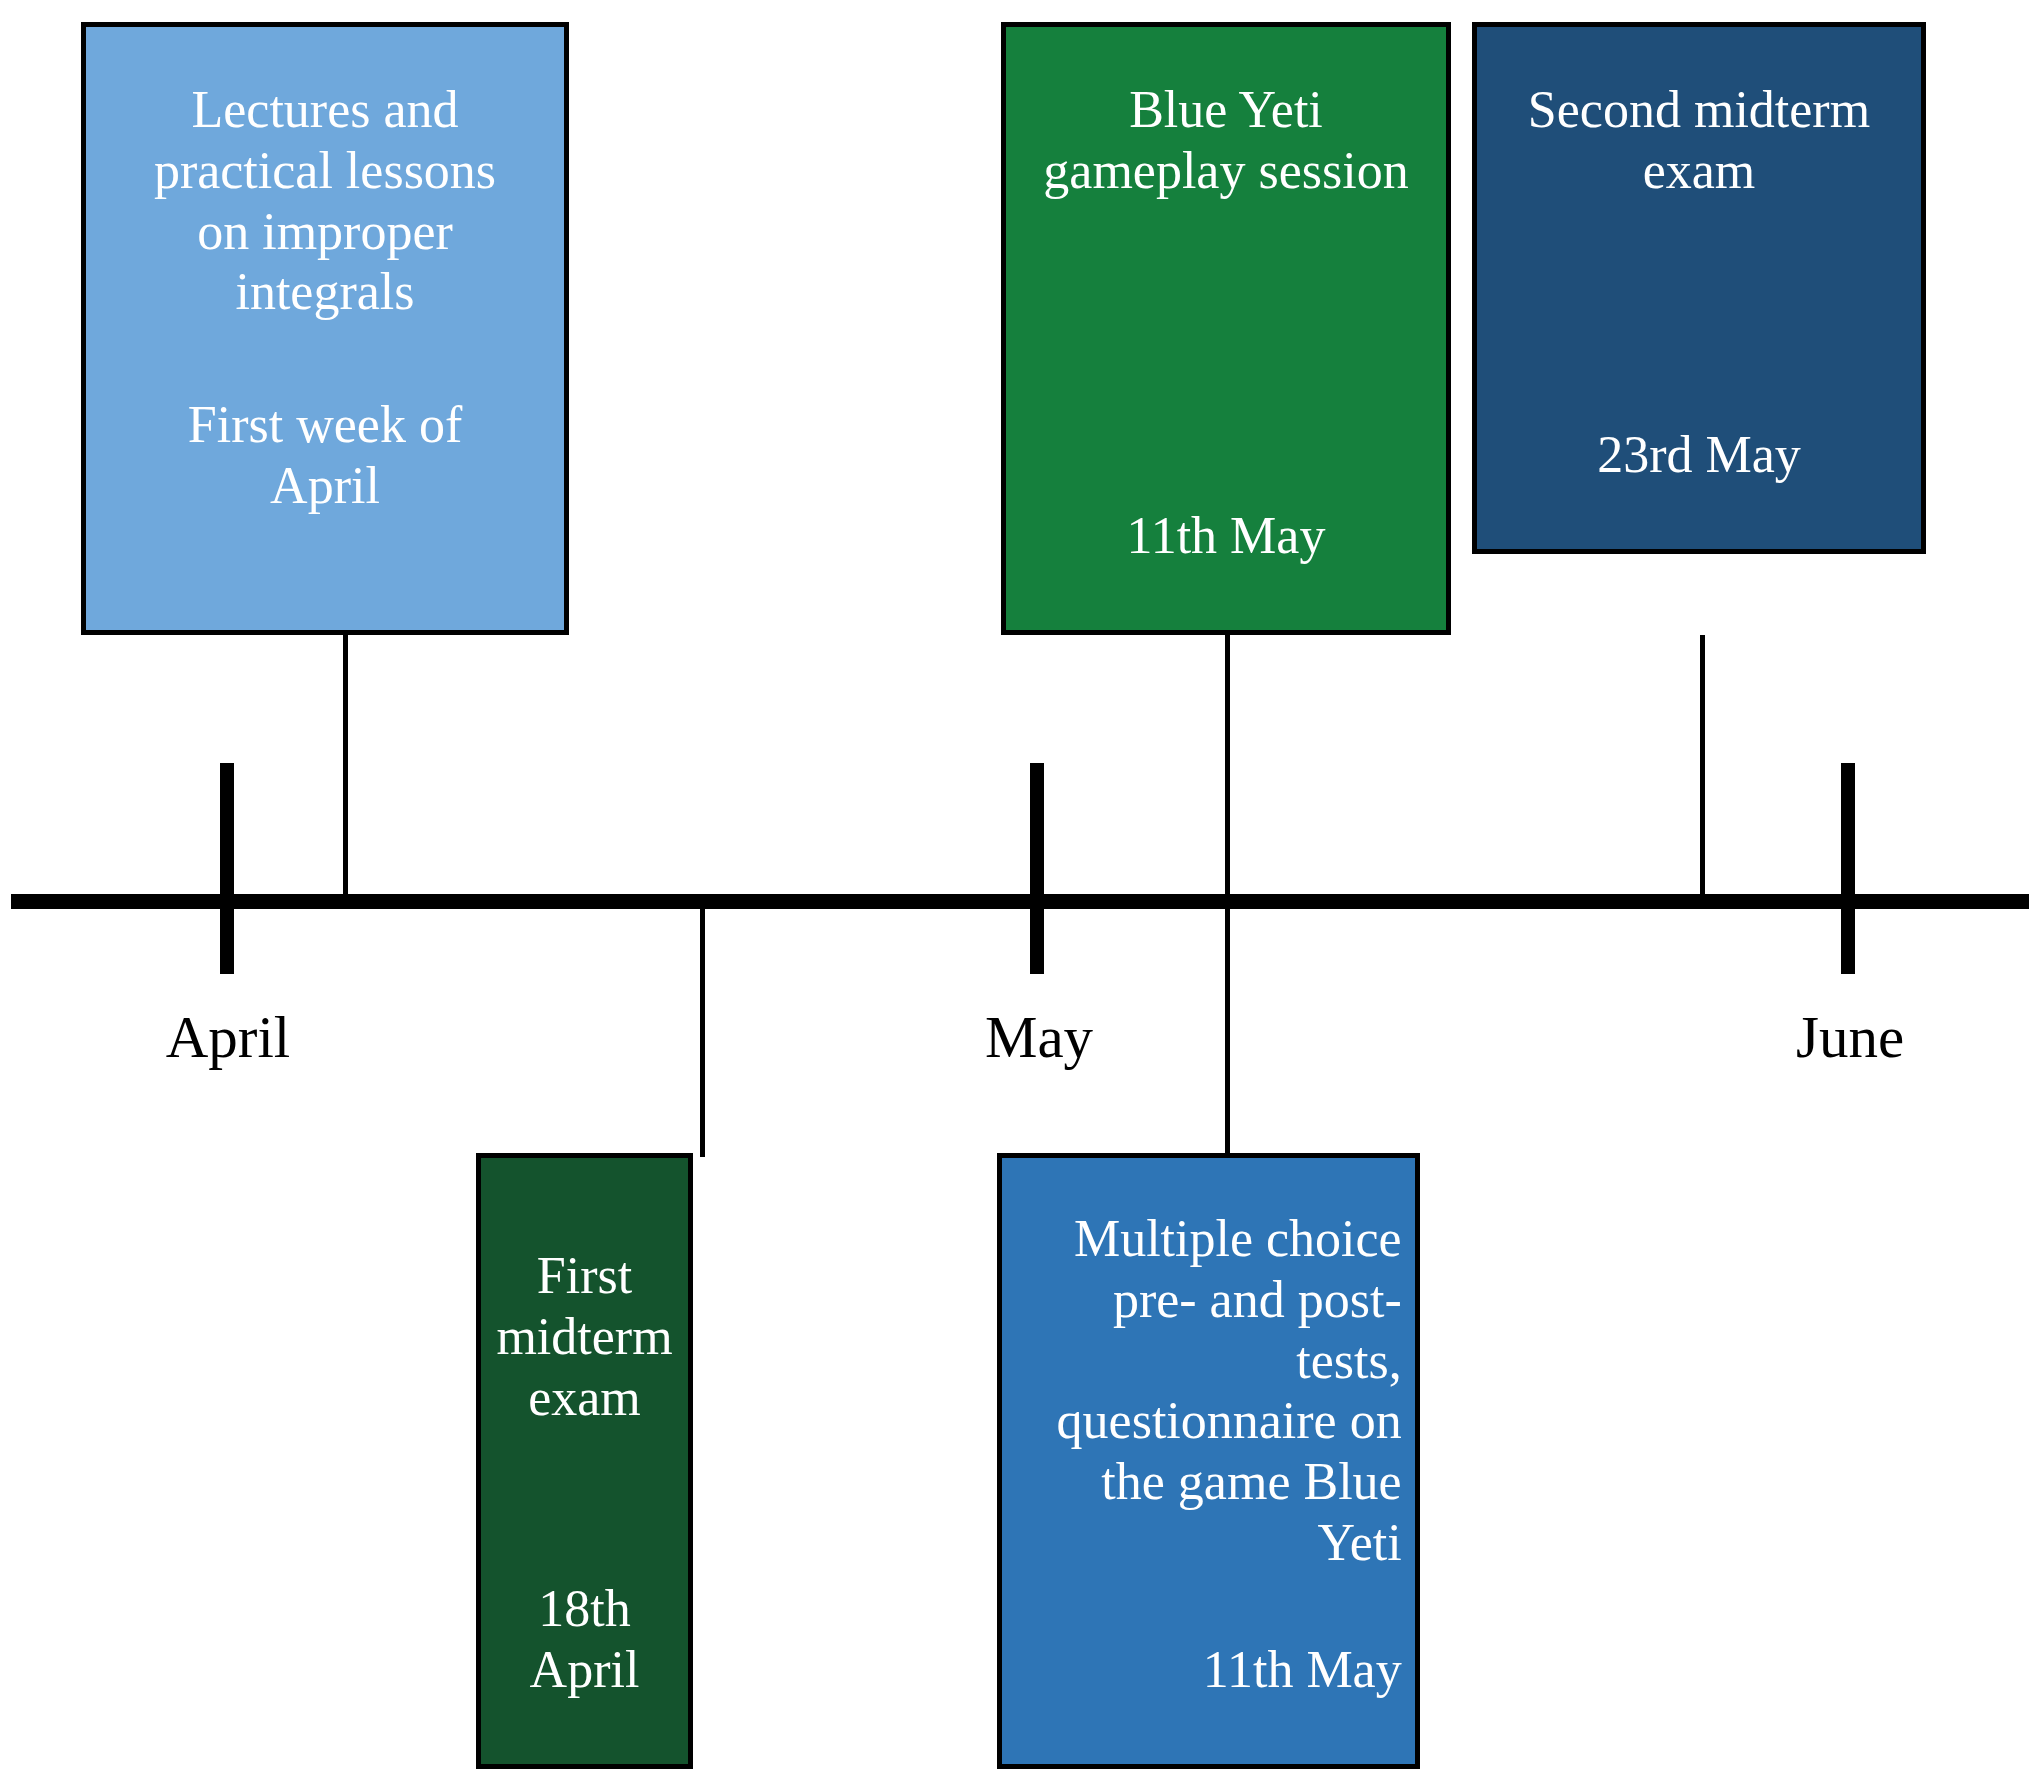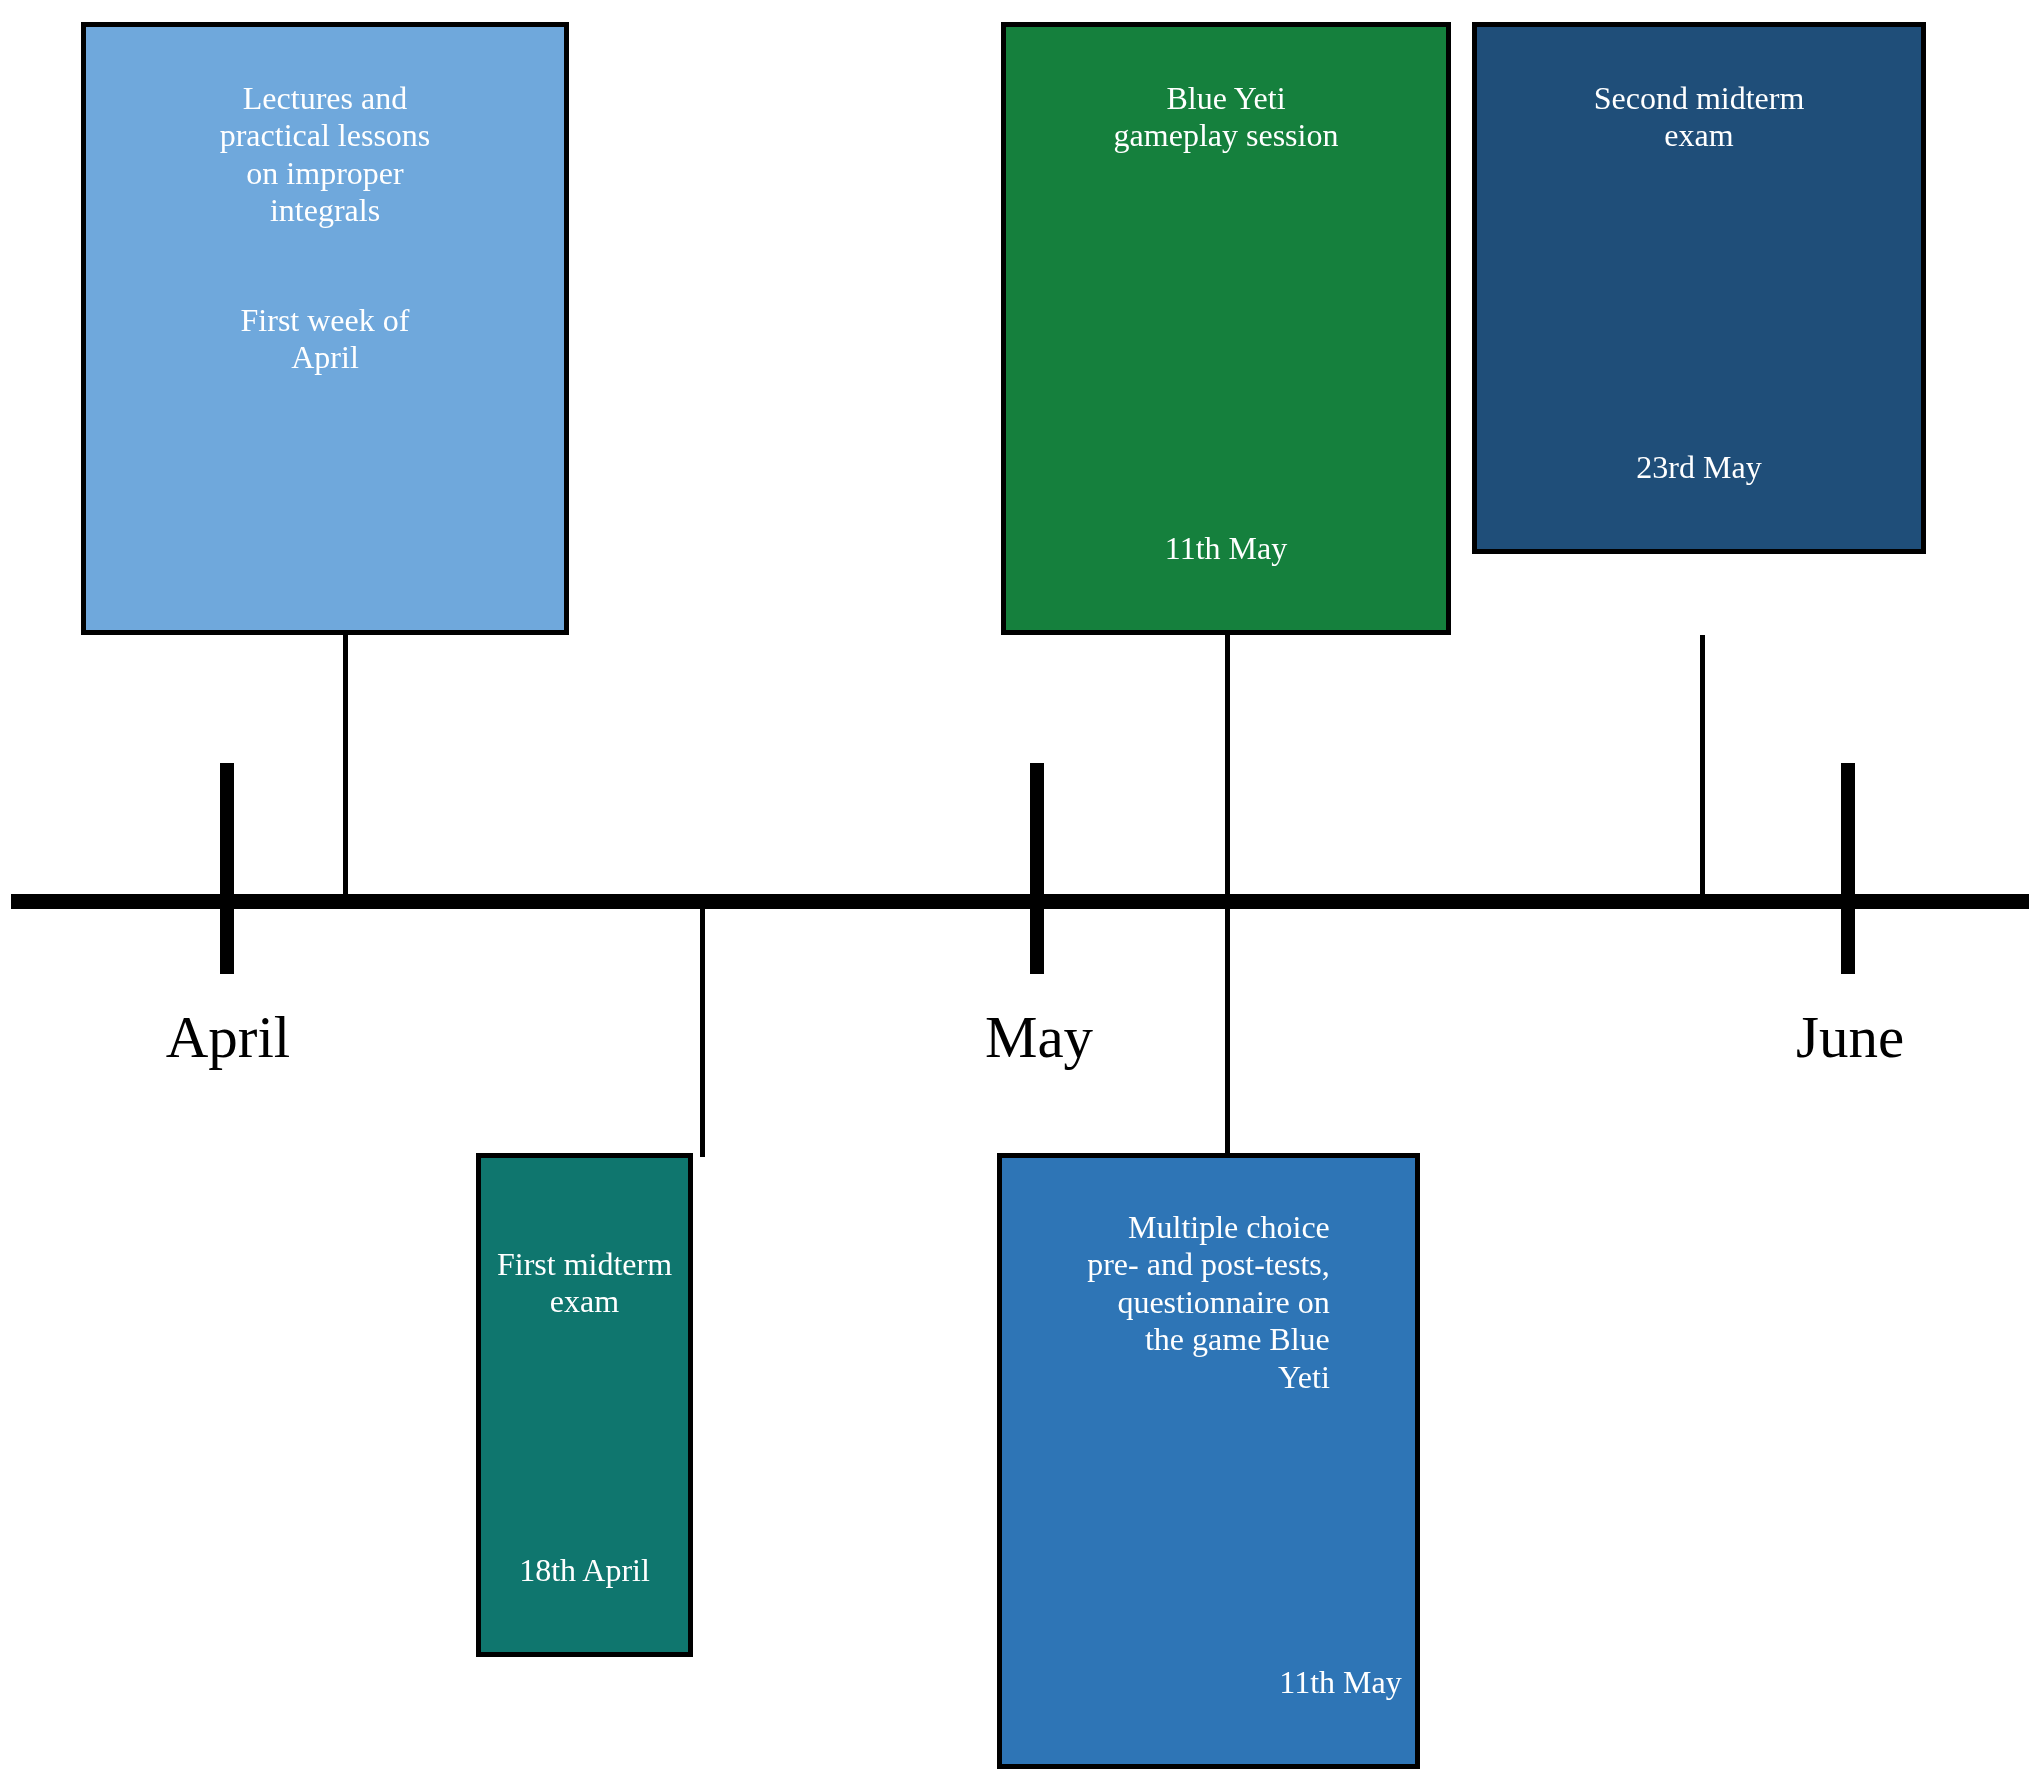--- a/index.html
+++ b/index.html
@@ -20,21 +20,21 @@
   .event-box {
     position: absolute;
     box-sizing: border-box;
     border: 5.7px solid #000000;
     color: #ffffff;
     display: flex;
     flex-direction: column;
     align-items: center;
     text-align: center;
     line-height: 1.17;
-    font-size: 32px;
+    font-size: 52px;
     z-index: 4;
   }
   .event-title {
     white-space: pre-line;
     padding: 0 13.3px;
   }
   .event-date {
     white-space: pre-line;
     padding: 0 13.3px;
   }
@@ -58,22 +58,22 @@
   
   #box-second-midterm {
     left: 1472px; top: 22px; width: 454px; height: 532px;
     background: #1f4e79;
   }
   #box-second-midterm .event-title { margin-top: 53px; }
   #box-second-midterm .event-date  { position: absolute; bottom: 63px; left: 0; right: 0; }
 
   
   #box-first-midterm {
-    left: 476px; top: 1153px; width: 217px; height: 504px;
-    background: #0f766e;
+    left: 476px; top: 1153px; width: 217px; height: 616px;
+    background: #14532d;
   }
   #box-first-midterm .event-title { margin-top: 88px; }
   #box-first-midterm .event-date  { position: absolute; bottom: 63px; left: 0; right: 0; }
 
   
   #box-tests {
     left: 997px; top: 1153px; width: 423px; height: 616px;
     background: #2e75b6;
     text-align: right;
   }

